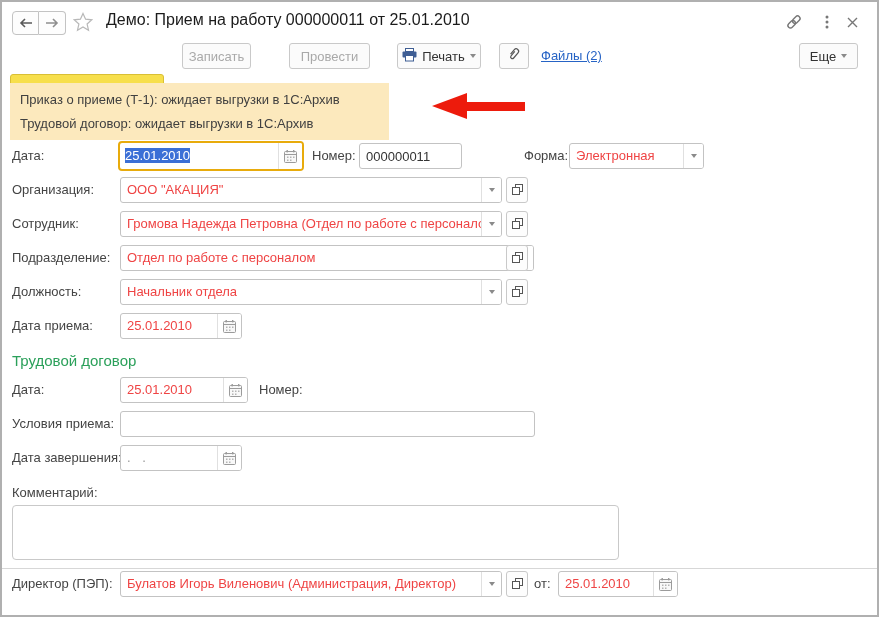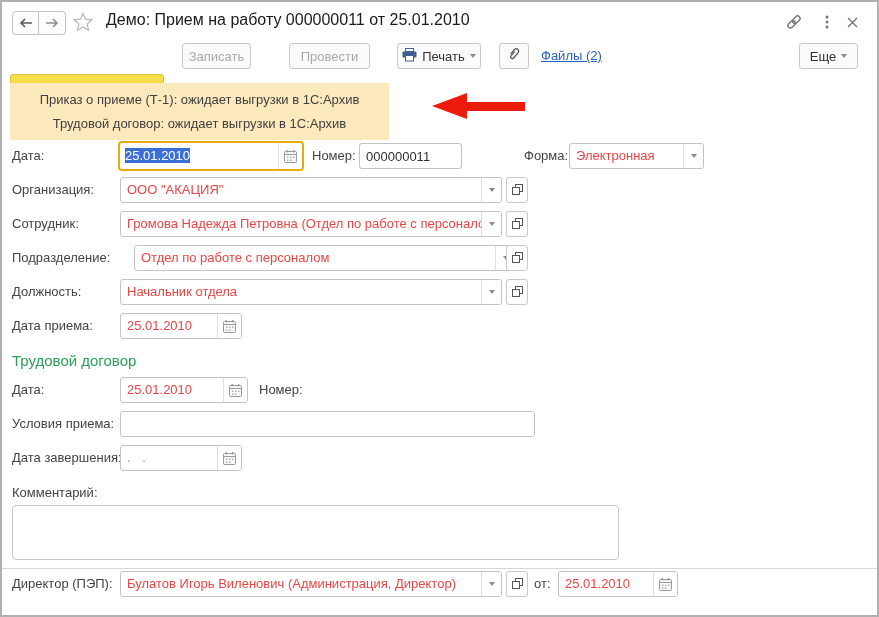--- a/index.html
+++ b/index.html
@@ -45,21 +45,21 @@
   .caret { width: 0; height: 0; border-left: 3.5px solid transparent; border-right: 3.5px solid transparent; border-top: 4px solid #8a8a8a; }
   .filelink {
     position: absolute; top: 41px; height: 26px; line-height: 26px;
     color: var(--link-blue, #2663c5); font-size: 13px; text-decoration: underline; cursor: pointer;
   }
 
   
   .note {
     position: absolute; left: 8px; top: 81px; width: 379px; height: 57px;
     background: var(--notification-bg, #fce9bd);
-    padding: 5px 4px; font-size: 13px; color: #404040; text-align: center;
+    padding: 5px 10px; font-size: 13px; color: #404040;
   }
   .note div { line-height: 24px; white-space: nowrap; }
 
   .red-arrow { position: absolute; left: 430px; top: 91px; width: 93px; height: 26px; display: flex; align-items: center; }
   .red-arrow .head { width: 0; height: 0; border-top: 13px solid transparent; border-bottom: 13px solid transparent; border-right: 35px solid var(--arrow-red, #ed1b0c); }
   .red-arrow .shaft { width: 58px; height: 9px; background: var(--arrow-red, #ed1b0c); }
 
   
   .row { position: absolute; left: 0; right: 0; height: 26px; }
   .lbl { position: absolute; top: 0; line-height: 26px; font-size: 13px; color: #444; white-space: nowrap; }
@@ -254,21 +254,21 @@
     <div class="open-btn" style="left:504px">
       <span><svg width="11" height="11" viewBox="0 0 11 11">
             <rect x="3.5" y="0.5" width="7" height="7" fill="#fff" stroke="#555"></rect>
             <rect x="0.5" y="3.5" width="7" height="7" fill="#fff" stroke="#555"></rect>
           </svg></span>
     </div>
   </div>
 
   <div class="row" style="top:243px">
     <div class="lbl" style="left:10px">Подразделение:</div>
-    <div class="fld" style="left:132px; width:382px">
+    <div class="fld" style="left:118px; width:414px">
       <div class="txt">Отдел по работе с персоналом</div>
       <div class="side-btn arrow">
           <span class="caret"></span>
         </div>
     </div>
     <div class="open-btn" style="left:504px">
       <span><svg width="11" height="11" viewBox="0 0 11 11">
             <rect x="3.5" y="0.5" width="7" height="7" fill="#fff" stroke="#555"></rect>
             <rect x="0.5" y="3.5" width="7" height="7" fill="#fff" stroke="#555"></rect>
           </svg></span>

